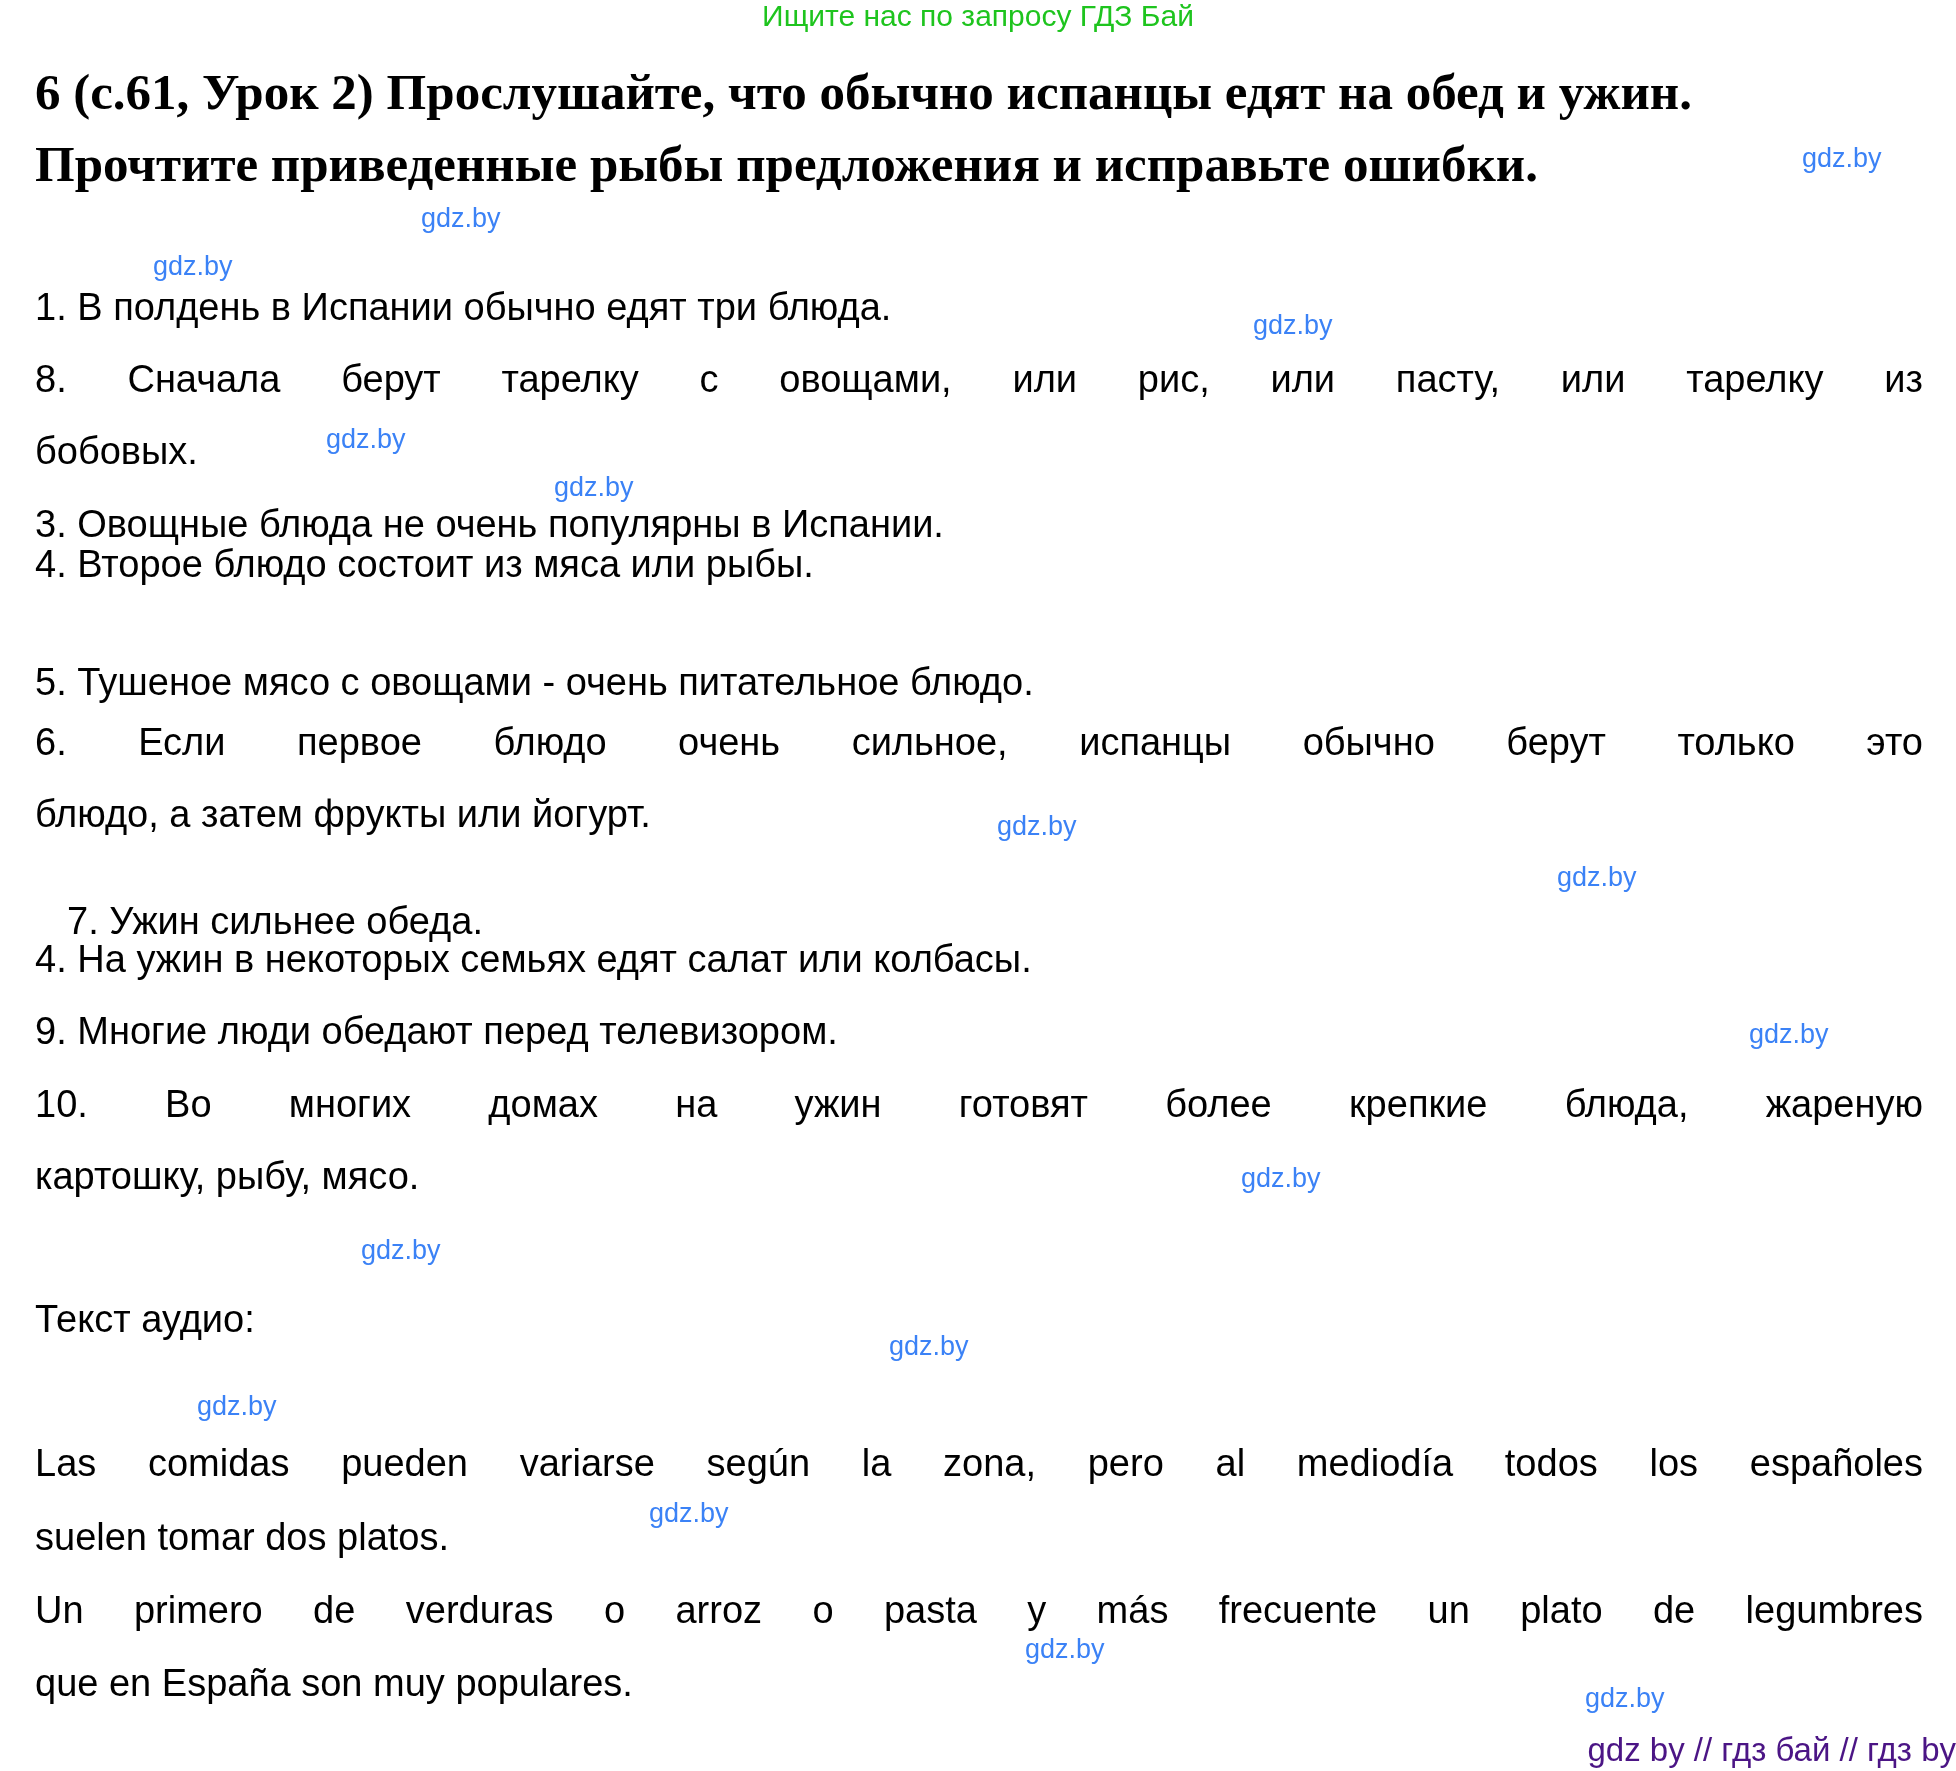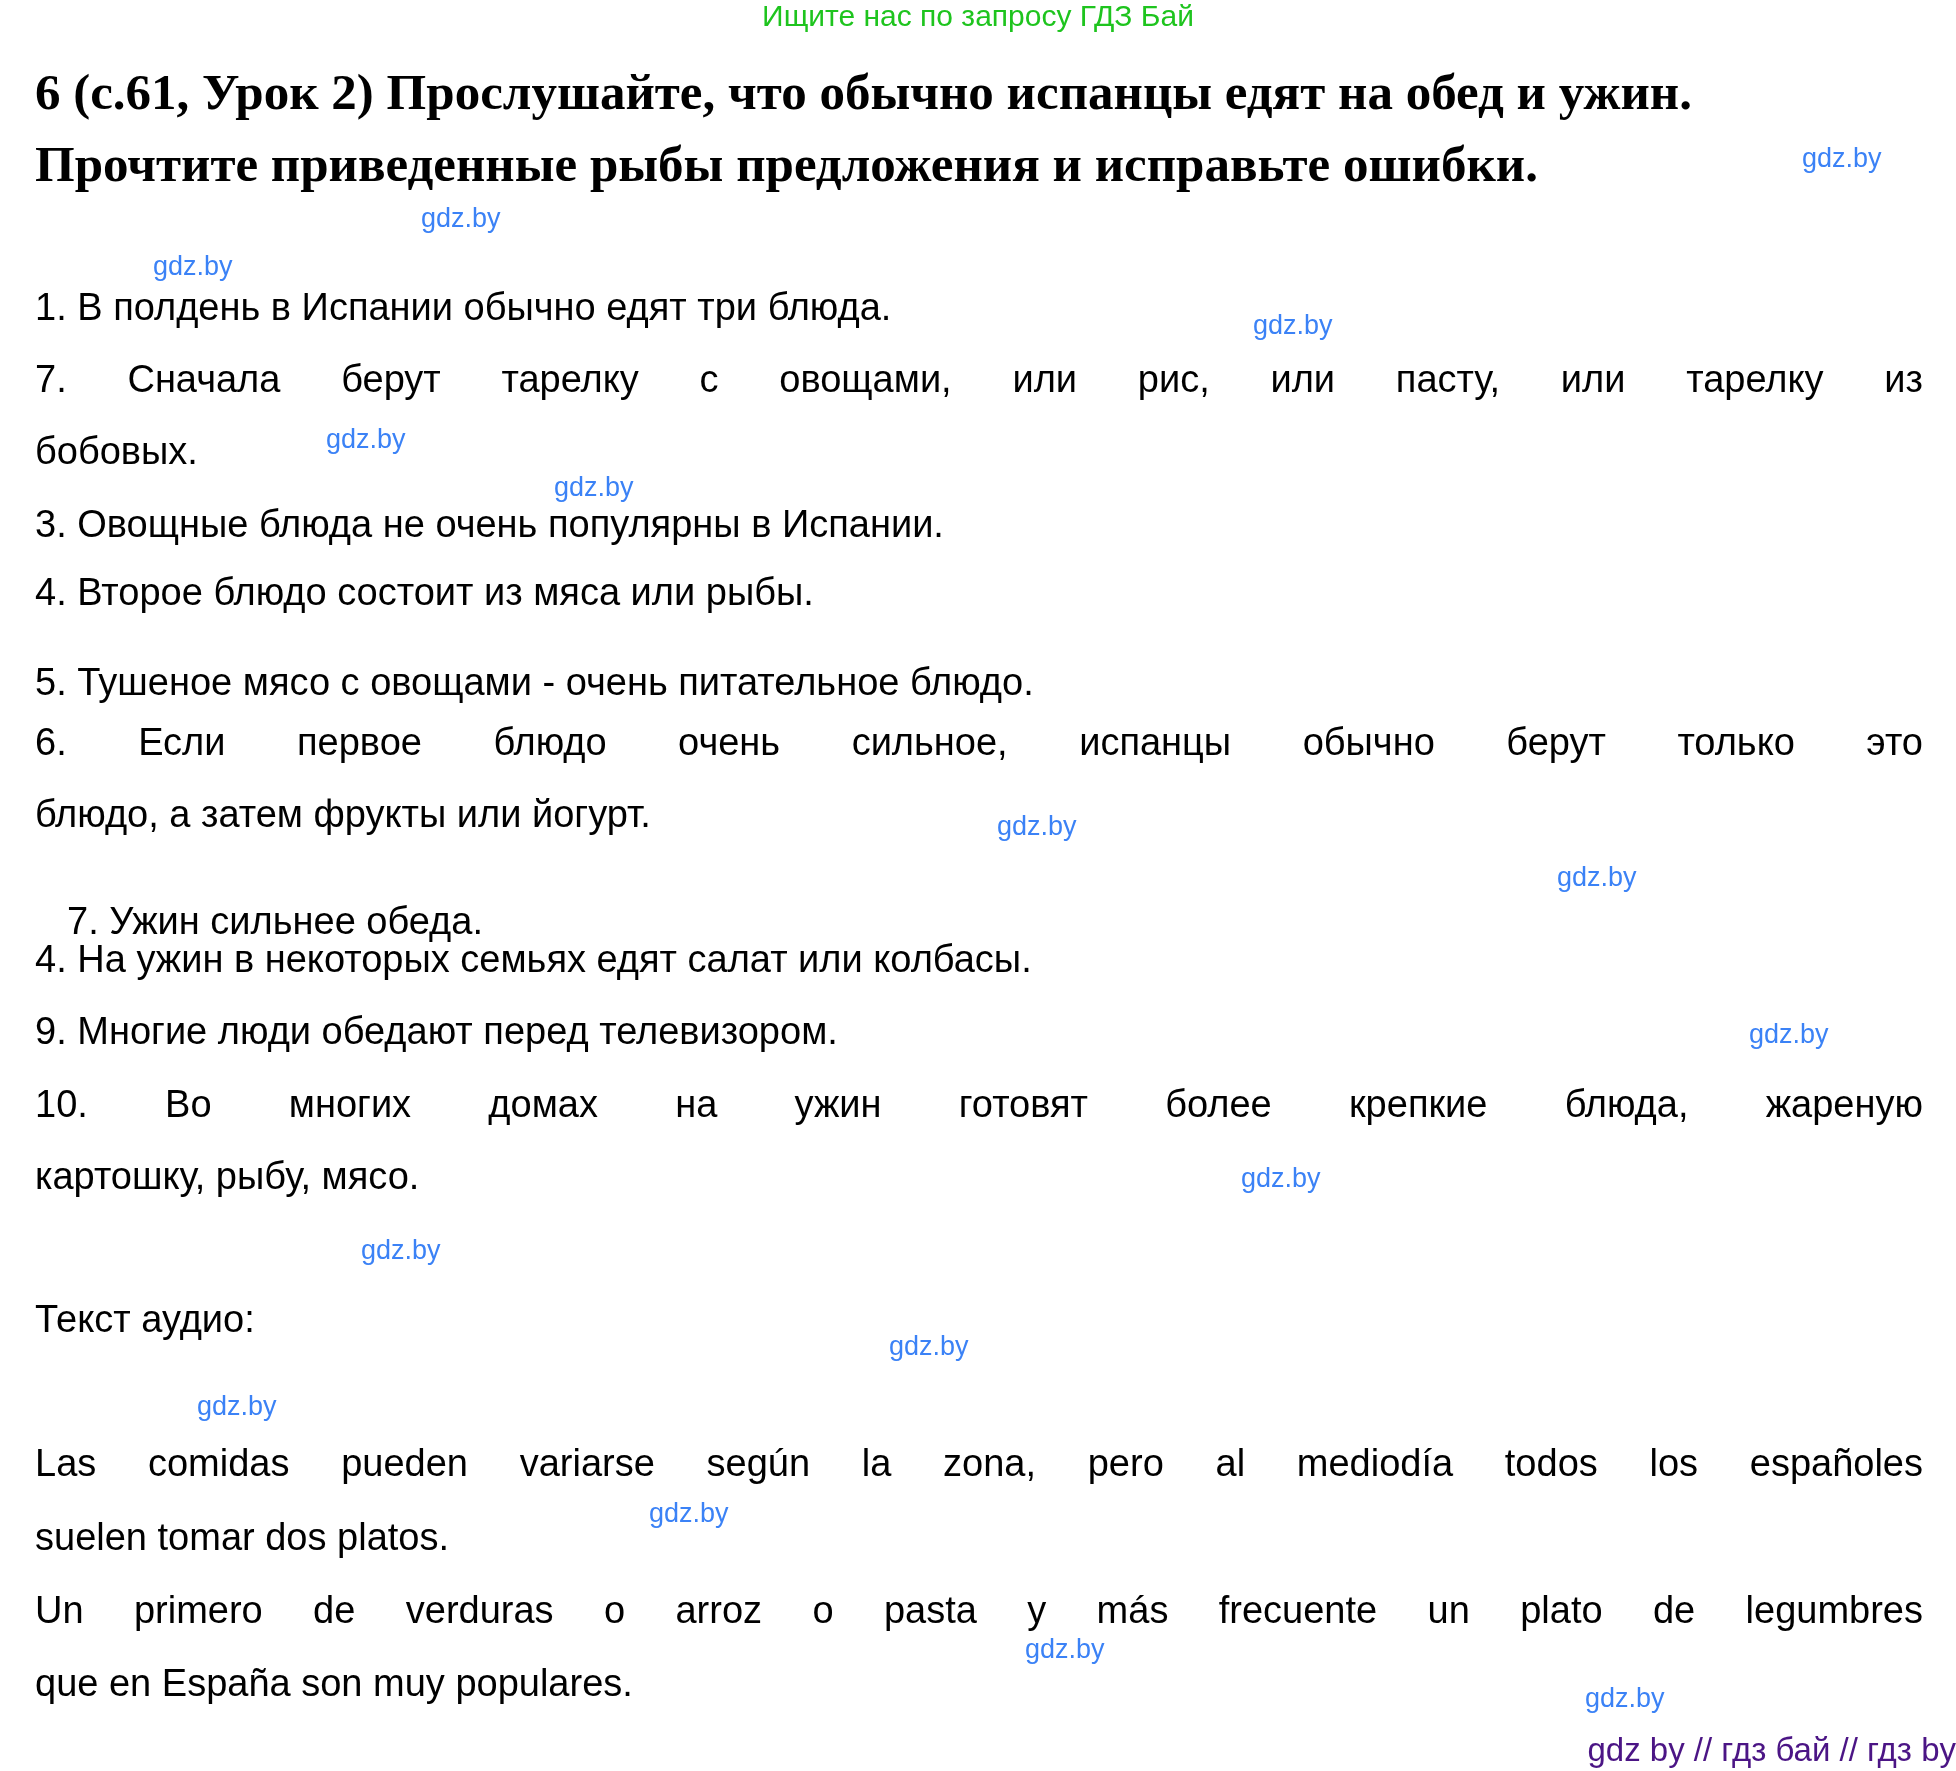--- a/index.html
+++ b/index.html
@@ -14,24 +14,24 @@
 </style>
 </head>
 <body>
 
 <div class="abs top-banner">Ищите нас по запросу ГДЗ Бай</div>
 
 <div class="abs heading" style="top:62px;">6 (с.61, Урок 2) Прослушайте, что обычно испанцы едят на обед и ужин.</div>
 <div class="abs heading" style="top:134px;">Прочтите приведенные рыбы предложения и исправьте ошибки.</div>
 
 <div class="abs line" style="top:277px;">1. В полдень в Испании обычно едят три блюда.</div>
-<div class="abs line justify" style="top:349px;">7. Сначала берут тарелку с овощами, или рис, или пасту, или тарелку из</div>
+<div class="abs line justify" style="top:349px;">8. Сначала берут тарелку с овощами, или рис, или пасту, или тарелку из</div>
 <div class="abs line" style="top:421px;">бобовых.</div>
 <div class="abs line" style="top:494px;">3. Овощные блюда не очень популярны в Испании.</div>
-<div class="abs line" style="top:562px;">4. Второе блюдо состоит из мяса или рыбы.</div>
+<div class="abs line" style="top:534px;">4. Второе блюдо состоит из мяса или рыбы.</div>
 <div class="abs line" style="top:640px;margin-top:12px;">5. Тушеное мясо с овощами - очень питательное блюдо.</div>
 <div class="abs line justify" style="top:712px;">6. Если первое блюдо очень сильное, испанцы обычно берут только это</div>
 <div class="abs line" style="top:784px;">блюдо, а затем фрукты или йогурт.</div>
 <div class="abs line" style="top:891px;margin-left:32px;">7. Ужин сильнее обеда.</div>
 <div class="abs line" style="top:929px;">4. На ужин в некоторых семьях едят салат или колбасы.</div>
 <div class="abs line" style="top:1001px;">9. Многие люди обедают перед телевизором.</div>
 <div class="abs line justify" style="top:1074px;">10. Во многих домах на ужин готовят более крепкие блюда, жареную</div>
 <div class="abs line" style="top:1146px;">картошку, рыбу, мясо.</div>
 
 <div class="abs line" style="top:1289px;">Текст аудио:</div>

